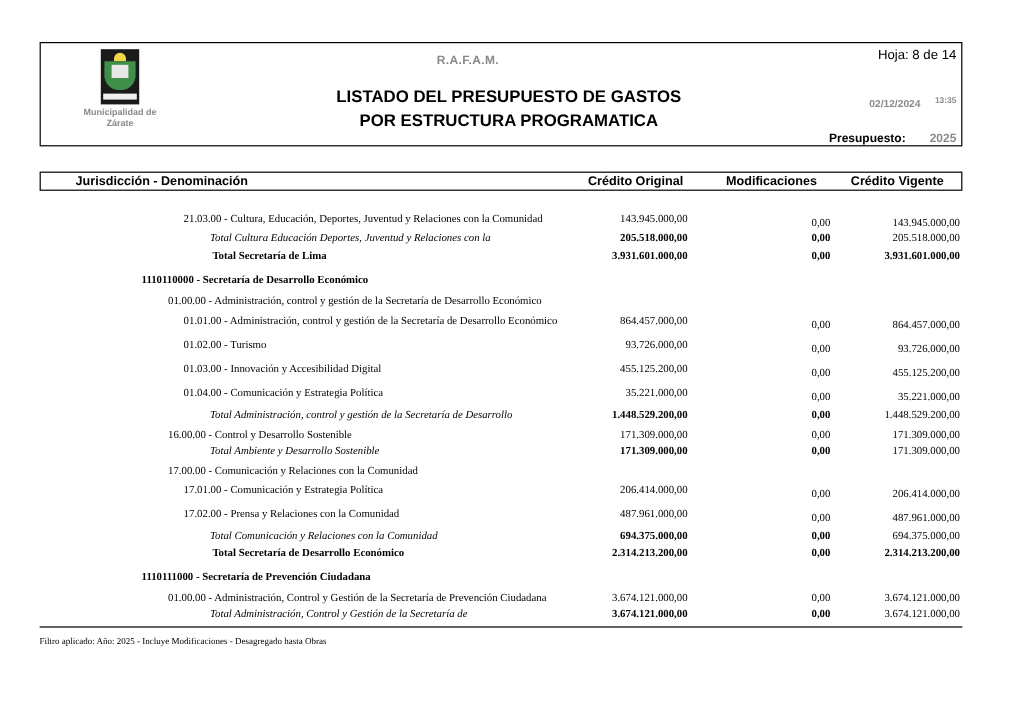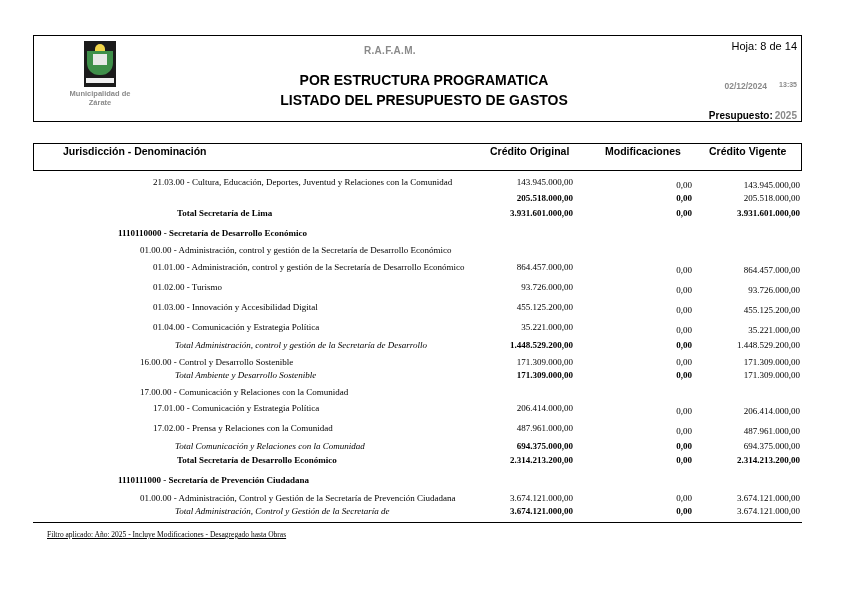--- a/index.html
+++ b/index.html
@@ -11,54 +11,54 @@
   .logo .bldg { position: absolute; left: 9px; top: 13px; width: 14px; height: 11px; background: #e8e8e8; }
   .logo .band { position: absolute; left: 2px; top: 37px; width: 28px; height: 5px; background: #f0f0f0; }
   .muni { position: absolute; left: 18px; top: 53px; width: 96px; text-align: center; font-family: "Liberation Sans", sans-serif; font-size: 7.5px; font-weight: bold; color: #8a8a8a; line-height: 9px; }
   .rafam { position: absolute; left: 330px; top: 9px; width: 120px; text-align: left; font-family: "Liberation Sans", sans-serif; font-size: 10px; font-weight: bold; color: #8a8a8a; letter-spacing: 0.3px; }
   .title { position: absolute; left: 210px; top: 34px; width: 360px; text-align: center; font-family: "Liberation Sans", sans-serif; font-size: 14px; font-weight: bold; line-height: 20px; }
   .hoja { position: absolute; right: 4px; top: 4px; font-family: "Liberation Sans", sans-serif; font-size: 11px; margin-left: 45px; }
   .fecha { position: absolute; right: 34px; top: 45px; font-family: "Liberation Sans", sans-serif; font-size: 8.5px; font-weight: bold; color: #8a8a8a; }
   .hora { position: absolute; right: 4px; top: 45px; font-family: "Liberation Sans", sans-serif; font-size: 7px; font-weight: bold; color: #8a8a8a; }
   .presup { position: absolute; right: 4px; top: 74px; font-family: "Liberation Sans", sans-serif; font-size: 10px; }
   .presup .lbl { font-weight: bold; }
-  .presup .val { color: #8a8a8a; font-weight: bold; margin-left: 2px; }
-
-  .colhead { position: absolute; left: 33px; top: 143px; width: 769px; height: 28px; border: 1.3px solid #000; box-sizing: border-box; font-family: "Liberation Sans", sans-serif; font-size: 10.5px; font-weight: bold; }
+  .presup .val { color: #8a8a8a; font-weight: bold; margin-left: 20px; }
+
+  .colhead { position: absolute; left: 33px; top: 143px; width: 769px; height: 16px; border: 1.3px solid #000; box-sizing: border-box; font-family: "Liberation Sans", sans-serif; font-size: 10.5px; font-weight: bold; }
   .colhead span { position: absolute; top: 1px; }
 
   .row { position: absolute; left: 0; width: 842px; height: 13px; font-size: 9px; line-height: 13px; white-space: nowrap; }
   .row .d { position: absolute; }
   .row .c1 { position: absolute; right: 269px; text-align: right; }
   .row .c2 { position: absolute; right: 150px; text-align: right; }
   .row .c3 { position: absolute; right: 42px; text-align: right; }
   .row .c2.low, .row .c3.low { top: 3px; }
   .b { font-weight: bold; }
   .i { font-style: italic; }
   .bottom-rule { position: absolute; left: 33px; top: 522px; width: 769px; height: 0; border-top: 1.3px solid #000; }
-  .filtro { position: absolute; left: 47px; top: 530px; font-size: 7.5px; text-decoration: underline; }
+  .filtro { position: absolute; left: 33px; top: 530px; font-size: 7.5px; }
 </style>
 </head>
 <body>
 
 <div class="header-box">
   <div class="logo">
     <div class="sun"></div>
       <div class="shield"></div>
       <div class="bldg"></div>
       <div class="band"></div>
   </div>
   <div class="muni">
     <div>Municipalidad de</div>
     <div>Zárate</div>
   </div>
   <div class="rafam">R.A.F.A.M.</div>
   <div class="title">
+    <div>LISTADO DEL PRESUPUESTO DE GASTOS</div>
     <div>POR ESTRUCTURA PROGRAMATICA</div>
-    <div>LISTADO DEL PRESUPUESTO DE GASTOS</div>
   </div>
   <div class="hoja">Hoja: 8 de 14</div>
   <div class="fecha">02/12/2024</div>
   <div class="hora">13:35</div>
   <div class="presup">
     <span class="lbl">Presupuesto:</span><span class="val">2025</span>
   </div>
 </div>
 
 <div class="colhead">
@@ -69,20 +69,21 @@
 </div>
 
 <div class="row" style="top:176px">
   <span class="d" style="left:153px">21.03.00 - Cultura, Educación, Deportes, Juventud y Relaciones con la Comunidad</span>
   <span class="c1">143.945.000,00</span>
   <span class="c2 low">0,00</span>
   <span class="c3 low">143.945.000,00</span>
 </div>
 
 <div class="row" style="top:192px">
+  <span class="d i" style="left:175px">Total Cultura Educación Deportes, Juventud y Relaciones con la</span>
   <span class="c1 b">205.518.000,00</span>
   <span class="c2 b">0,00</span>
   <span class="c3">205.518.000,00</span>
 </div>
 
 <div class="row" style="top:207px">
   <span class="d b" style="left:177px">Total Secretaría de Lima</span>
   <span class="c1 b">3.931.601.000,00</span>
   <span class="c2 b">0,00</span>
   <span class="c3 b">3.931.601.000,00</span>

